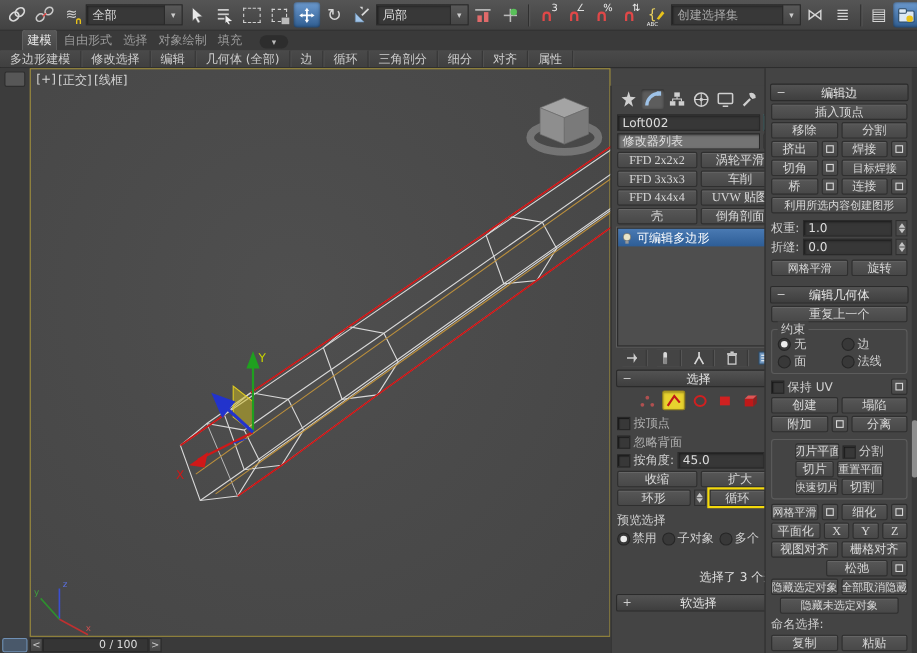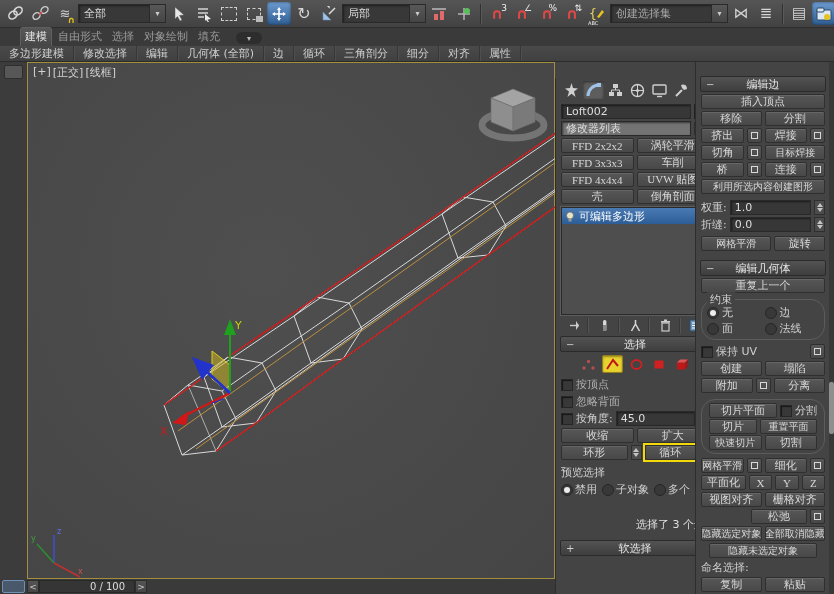--- a/index.html
+++ b/index.html
@@ -66,21 +66,21 @@
   .sp i{width:0;height:0;border-left:3px solid transparent;border-right:3px solid transparent;}
   .sp .u{border-bottom:4px solid #c4c4c4;}
   .sp .d{border-top:4px solid #c4c4c4;}
   .cb{width:10px;height:10px;background:#383838;border:1px solid #262626;box-shadow:inset 1px 1px 1px rgba(0,0,0,.6);flex:0 0 auto;}
   .rd{width:10px;height:10px;border-radius:50%;background:#383838;border:1px solid #262626;position:relative;flex:0 0 auto;}
   .rd.on::after{content:"";position:absolute;inset:2px;border-radius:50%;background:#ececec;}
   .lb{font-size:11px;color:#d0d0d0;white-space:nowrap;}
   .hdr{height:14px;margin:3px 1px 2px;background:linear-gradient(#535353,#3e3e3e);border:1px solid #2b2b2b;
        border-radius:2px;display:flex;align-items:center;justify-content:center;font-size:11px;color:#e6e6e6;position:relative;}
   .hdr em{position:absolute;left:5px;font-style:normal;font-size:10px;color:#cfcfcf;}
-  .grp{position:relative;border:1px solid #5c5c5c;border-radius:14px;margin:6px 2px 4px;padding:4px 1px 2px;}
+  .grp{position:relative;border:1px solid #5c5c5c;border-radius:3px;margin:6px 2px 4px;padding:4px 1px 2px;}
   .grp .glab{position:absolute;top:-8px;left:5px;background:#444;padding:0 3px;font-size:11px;color:#d0d0d0;}
   .opt{width:13px;height:13px;background:linear-gradient(#575757,#484848);border:1px solid #2f2f2f;border-radius:2px;
        position:relative;flex:0 0 auto;}
   .opt::after{content:"";position:absolute;inset:3px;border:1px solid #d8d8d8;}
   .hl{outline:2px solid #f4d90a;outline-offset:0px;}
   #namefield{display:flex;gap:3px;margin:2px 2px;}
   #stackbox{margin:3px 2px;height:106px;background:#4e4e4e;border:1px solid #2a2a2a;box-shadow:0 0 0 1px #5c5c5c;}
   #stackrow{height:16px;display:flex;align-items:center;gap:4px;padding:0 3px;
             background:linear-gradient(#4a7ab3,#2d5d96);color:#fff;font-size:11px;}
   #stacktools{display:flex;align-items:center;justify-content:space-between;margin:3px 6px;}
@@ -596,21 +596,21 @@
       </div>
     <div class="row">
         <span class="b f1">创建</span>
         <span class="b f1">塌陷</span>
       </div>
     <div class="row">
       <span class="b f1">附加</span>
         <span class="opt"></span>
       <span class="b f1">分离</span>
       </div>
-    <div class="grp" style="padding:2px 5px">
+    <div class="grp" style="padding:2px 19px">
       <div class="row" style="margin:1px 2px">
           <span class="b f1">切片平面</span>
           <span class="cb"></span>
           <span class="lb">分割</span>
         </div>
       <div class="row" style="margin:1px 2px">
           <span class="b f1">切片</span>
           <span class="b sm" style="flex:1.2">重置平面</span>
         </div>
       <div class="row" style="margin:1px 2px">

